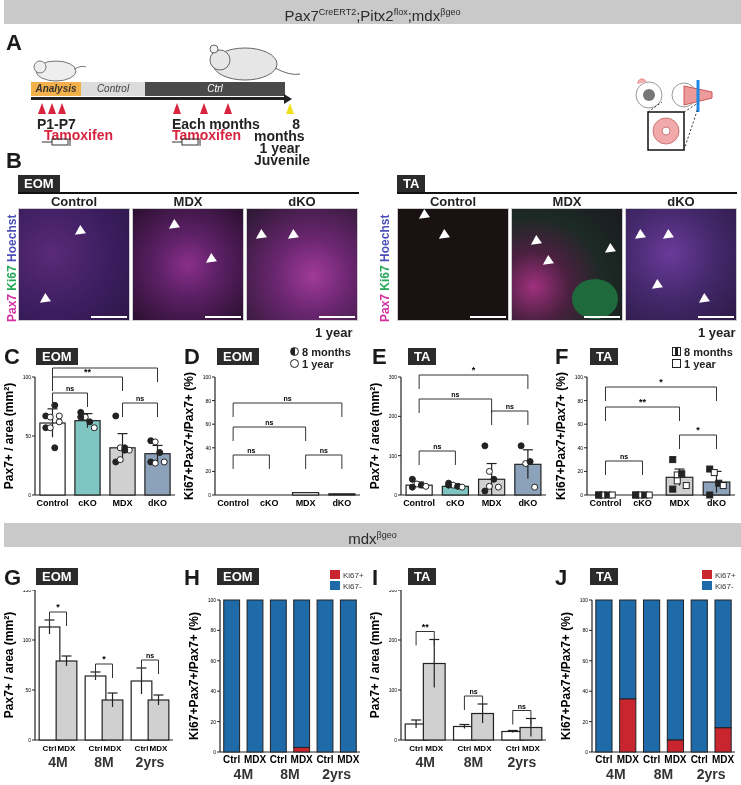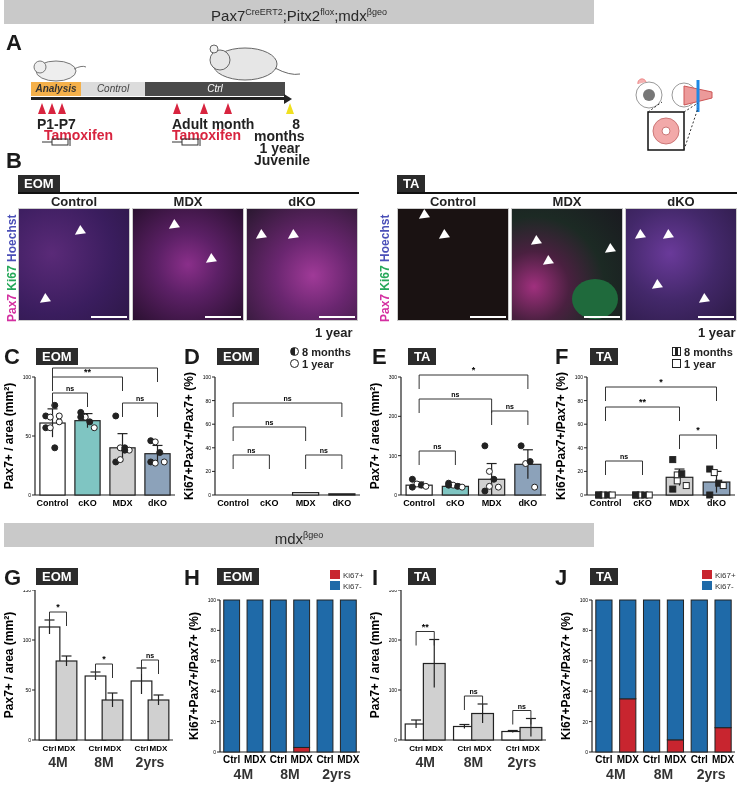--- a/index.html
+++ b/index.html
@@ -1,17 +1,17 @@
 <!DOCTYPE html>
 <html><head>
 <meta charset="utf-8">
 <style>
   * { box-sizing: border-box; margin: 0; padding: 0; }
   body { width: 741px; height: 785px; background: #fff; font-family: "Liberation Sans", sans-serif; position: relative; overflow: hidden; color: #222; }
-  .band { position: absolute; left: 4px; width: 590px; background: #c9c9c9; text-align: center; color: #2a2a2a; }
+  .band { position: absolute; left: 4px; width: 737px; background: #c9c9c9; text-align: center; color: #2a2a2a; }
   .band-top { top: 0; height: 24px; font-size: 15px; line-height: 24px; }
   .band-mid { top: 523px; height: 24px; font-size: 15px; line-height: 24px; }
   .band sup { font-size: 9px; }
   .panel-letter { position: absolute; font-weight: bold; font-size: 22px; color: #1a1a1a; }
   .tag { position: absolute; background: #2b2b2b; color: #fff; font-weight: bold; font-size: 13px; padding: 0 6px; height: 17px; line-height: 17px; }
   .abs { position: absolute; }
   .timeline-seg { position: absolute; top: 82px; height: 14px; font-size: 10px; font-style: italic; line-height: 14px; text-align: center; }
   .tri { position: absolute; width: 0; height: 0; border-left: 4px solid transparent; border-right: 4px solid transparent; border-bottom: 11px solid #d8243f; }
   .small-bold { font-size: 14px; font-weight: bold; }
   .red { color: #d8243f; }
@@ -52,21 +52,21 @@
 <div class="tri" style="left:38px;top:103px;"></div>
 <div class="tri" style="left:48px;top:103px;"></div>
 <div class="tri" style="left:58px;top:103px;"></div>
 <div class="tri" style="left:173px;top:103px;"></div>
 <div class="tri" style="left:200px;top:103px;"></div>
 <div class="tri" style="left:224px;top:103px;"></div>
 <div class="abs" style="left:286px;top:103px;width:0;height:0;border-left:4px solid transparent;border-right:4px solid transparent;border-bottom:11px solid #f0e020;"></div>
 
 <div class="abs small-bold" style="left:37px;top:116px;">P1-P7</div>
 <div class="abs small-bold red" style="left:44px;top:127px;">Tamoxifen</div>
-<div class="abs small-bold" style="left:172px;top:116px;">Adult month</div>
+<div class="abs small-bold" style="left:172px;top:116px;">Each months</div>
 <div class="abs small-bold red" style="left:172px;top:127px;">Tamoxifen</div>
 <div class="abs small-bold" style="left:254px;top:118px;text-align:right;width:46px;line-height:12px;">
   <div>8 months</div>
   <div>1 year</div>
   <div>Juvenile</div>
 </div>
 <svg class="abs" style="left:42px;top:138px;" width="40" height="8">
     <line x1="0" y1="4" x2="10" y2="4" stroke="#333"></line>
     <rect x="10" y="1" width="16" height="6" fill="none" stroke="#333"></rect>
     <line x1="28" y1="0" x2="28" y2="8" stroke="#333"></line>

